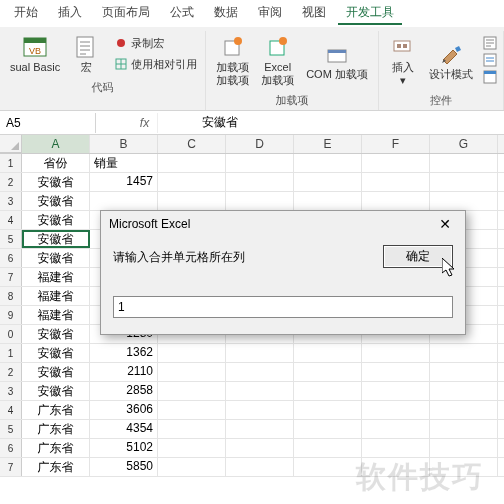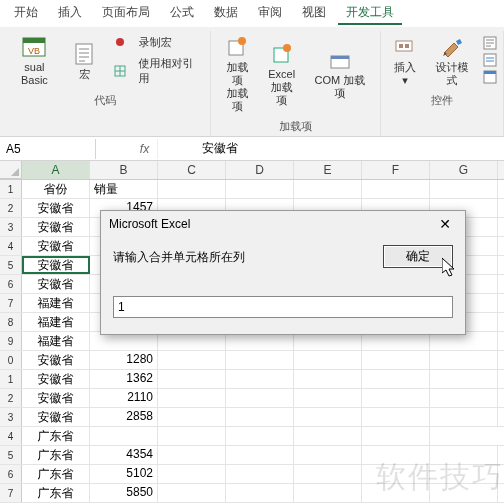--- a/index.html
+++ b/index.html
@@ -9,21 +9,21 @@
 .ribbon-tabs { display: flex; gap: 4px; padding: 2px 6px; font-size: 12px; background: #fff; color: #444; }
 .ribbon-tabs span { padding: 2px 8px; border-bottom: 2px solid transparent; }
 .ribbon-tabs span.active { color: #217346; border-bottom: 2px solid #217346; }
 .ribbon-body { background: #f1f1f1; border-bottom: 1px solid #d4d4d4; display: flex; padding: 4px 0 0 0; }
 .rgroup { display: flex; flex-direction: column; align-items: center; padding: 0 6px; border-right: 1px solid #e1e1e1; }
 .rgroup-row { display: flex; align-items: center; gap: 4px; }
 .rgroup-label { font-size: 11px; color: #555; padding: 4px 0 2px 0; }
 .bigbtn { display: flex; flex-direction: column; align-items: center; padding: 2px 4px; cursor: default; }
 .bigbtn .ico { width: 28px; height: 28px; display: flex; align-items: center; justify-content: center; }
 .bigbtn .lbl { font-size: 11px; color: #333; line-height: 13px; text-align: center; }
-.smallbtn { display: flex; align-items: center; gap: 12px; font-size: 11px; color: #333; padding: 2px 2px; }
+.smallbtn { display: flex; align-items: center; gap: 3px; font-size: 11px; color: #333; padding: 2px 2px; }
 .smico { width: 14px; height: 14px; display: flex; align-items: center; justify-content: center; }
 svg { display: block; }
 
 
 .fxbar { display: flex; align-items: center; border-bottom: 1px solid #d4d4d4; background: #fff; gap: 36px; }
 .namebox { width: 96px; border-right: 1px solid #d4d4d4; padding: 3px 6px; font-size: 12px; }
 .fxbtn { width: 26px; text-align: center; font-style: italic; color: #666; border-right: 1px solid #eee; padding: 3px 0; }
 .fxval { padding: 3px 8px; font-size: 12px; }
 
 
@@ -48,21 +48,21 @@
 .dlg-body { padding: 8px 12px 16px 12px; }
 .dlg-row { display: flex; justify-content: space-between; align-items: flex-start; }
 .dlg-msg { font-size: 12px; padding-top: 4px; }
 .dlg-btns { display: flex; flex-direction: column; gap: 18px; }
 .dlg-btn { width: 70px; padding: 2px 0; text-align: center; background: #e9e9e9; border: 1px solid #888; font-size: 12px; box-shadow: inset 0 0 0 1px #fff; position: relative; }
 .dlg-btn.primary { border-color: #444; }
 .dlg-input { margin-top: 28px; width: 100%; border: 1px solid #888; background: #fff; padding: 2px 4px; font-size: 12px; height: 22px; }
 .cursor-arrow { position: absolute; left: 442px; top: 258px; width: 14px; height: 20px; pointer-events: none; }
 
 
-.watermark { position: absolute; right: 0; bottom: 6px; font-size: 30px; color: rgba(0,0,0,0.12); font-weight: normal; letter-spacing: 2px; pointer-events: none; margin-left: 40px; }
+.watermark { position: absolute; right: 20px; bottom: 6px; font-size: 30px; color: rgba(0,0,0,0.12); font-weight: bold; letter-spacing: 2px; pointer-events: none; margin-left: 40px; }
 </style>
 </head>
 <body>
 
 <div class="ribbon-tabs">
     <span>开始</span>
     <span>插入</span>
     <span>页面布局</span>
     <span>公式</span>
     <span>数据</span>
@@ -340,20 +340,21 @@
         <div class="cell right">2858</div>
         <div class="cell"></div>
         <div class="cell"></div>
         <div class="cell"></div>
         <div class="cell"></div>
         <div class="cell"></div>
       </div>
       <div class="row">
         <div class="rowh">4</div>
         <div class="cell center">广东省</div>
+        <div class="cell right">3606</div>
         <div class="cell"></div>
         <div class="cell"></div>
         <div class="cell"></div>
         <div class="cell"></div>
         <div class="cell"></div>
       </div>
       <div class="row">
         <div class="rowh">5</div>
         <div class="cell center">广东省</div>
         <div class="cell right">4354</div>

